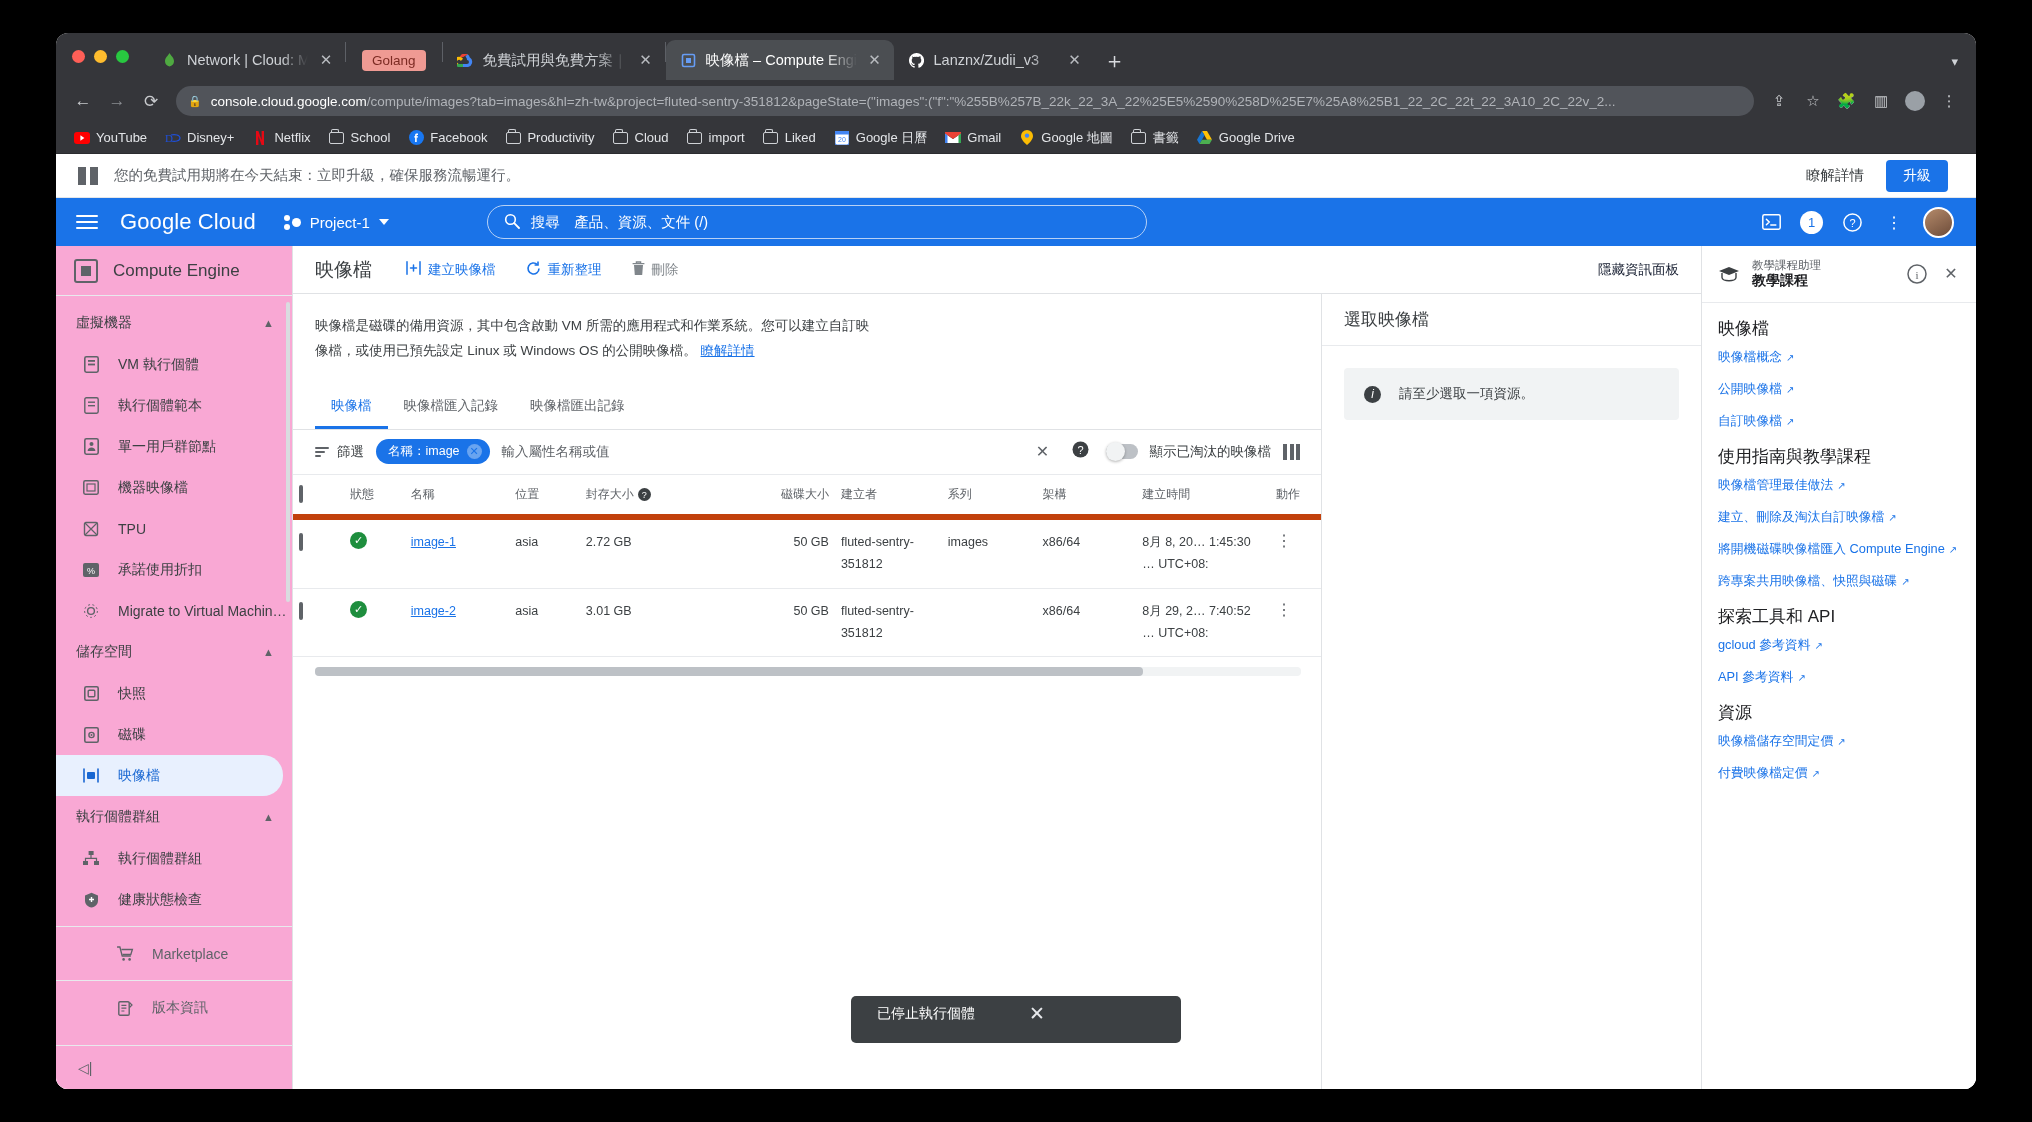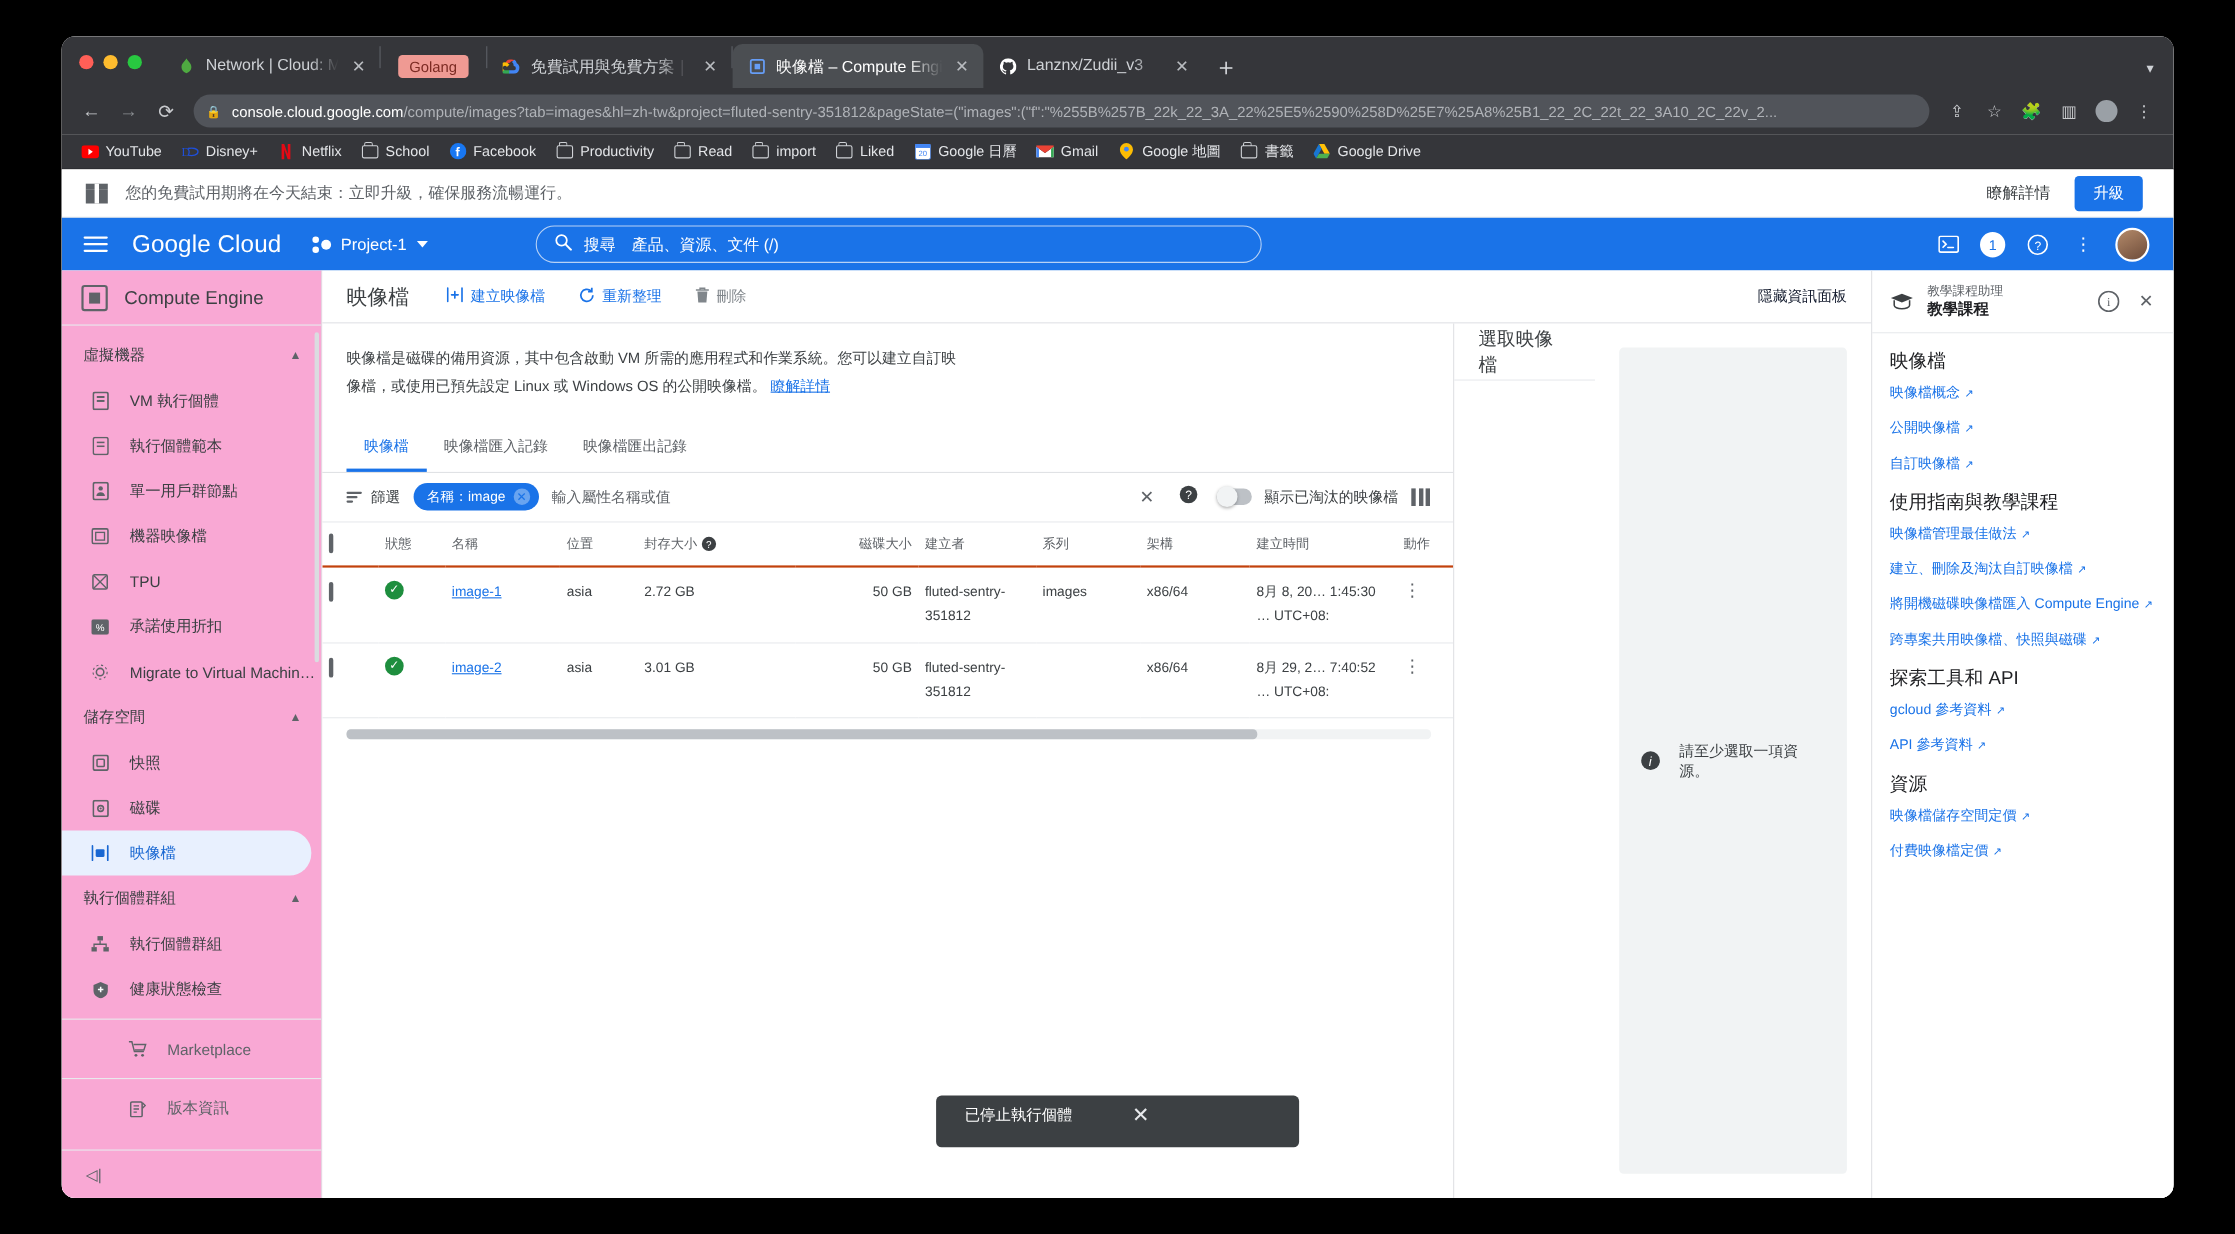--- a/index.html
+++ b/index.html
@@ -220,40 +220,40 @@
   .toggle::after { content:''; position:absolute; left:0; top:-2px; width:19px; height:19px; border-radius:50%; background:#f1f3f4; box-shadow:0 1px 3px rgba(0,0,0,.3); }
   .toglabel { font-size: 13.5px; color: #3c4043; }
   .colbtn { width: 20px; height: 16px; display:flex; gap:2.5px; }
   .colbtn i { width: 4px; background:#5f6368; display:block; }
 
   
   .tablewrap { flex: 1 1 auto; overflow: hidden; position: relative; }
   table { border-collapse: collapse; width: 100%; table-layout: fixed; }
   thead th {
     font-size: 12px; color: #5f6368; font-weight: 400; text-align: left;
-    padding: 11px 6px; border-bottom: 2px solid #c2410c; white-space: nowrap; vertical-align: middle;
+    padding: 11px 6px; border-bottom: 6px solid #c2410c; white-space: nowrap; vertical-align: middle;
   }
   tbody td {
     font-size: 12.5px; color: #3c4043; padding: 12px 6px; vertical-align: top;
     border-bottom: 1px solid #e8eaed; line-height: 1.75; word-break: break-word;
   }
   .num { text-align: right; }
   .cbox { width: 16px; height: 16px; border: 2px solid #5f6368; border-radius: 2px; }
   .okmark {
     width: 17px; height: 17px; border-radius: 50%; background: #1e8e3e; color:#fff;
     display: flex; align-items: center; justify-content: center; font-size: 11px;
   }
   .lnk { color: #1a73e8; text-decoration: underline; }
   .kebab { color: #5f6368; font-size: 16px; line-height: .6; text-align: center; letter-spacing: 0; }
   .qm { display:inline-flex; width:13px; height:13px; border-radius:50%; background:#3c4043; color:#fff; font-size:9px; align-items:center; justify-content:center; vertical-align:middle; margin-left:4px;}
   .hscroll { height: 9px; background: #f1f3f4; margin: 10px 20px 0 22px; border-radius: 4px; position: relative; }
   .hscroll i { position: absolute; left: 0; top: 0; height: 9px; width: 84%; background: #bdc1c6; border-radius: 4px; display:block;}
 
   
-  .infocol { width: 380px; flex: none; border-left: 1px solid #e0e2e5; display:flex; flex-direction:row; }
+  .infocol { width: 380px; flex: none; border-left: 1px solid #e0e2e5; display:flex; flex-direction:column; }
   .infohead { height: 52px; display: flex; align-items: center; padding: 0 22px; font-size: 17px; color: #3c4043; border-bottom:1px solid #e8eaed;}
   .infotabs { display: flex; padding: 0 22px; border-bottom: 1px solid #e0e2e5; }
   .itab { padding: 12px 14px 10px; font-size: 13.5px; color: #5f6368; }
   .itab.sel { color: #1a73e8; border-bottom: 3px solid #1a73e8; }
   .notice {
     margin: 22px; background: #f1f3f4; border-radius: 4px; padding: 17px 20px;
     display: flex; align-items: center; gap: 18px; font-size: 13.5px; color: #3c4043;
   }
   .info-dot { width: 17px; height: 17px; border-radius: 50%; background: #3c4043; color: #fff; font-size: 12px; display:flex; align-items:center; justify-content:center; font-style:italic; flex:none;}
 
@@ -412,21 +412,21 @@
     <div class="bm">
       <span class="ico">
           <span class="folder"></span>
         </span>
       <span>Productivity</span>
     </div>
     <div class="bm">
       <span class="ico">
           <span class="folder"></span>
         </span>
-      <span>Read</span>
+      <span>Cloud</span>
     </div>
     <div class="bm">
       <span class="ico">
           <span class="folder"></span>
         </span>
       <span>import</span>
     </div>
     <div class="bm">
       <span class="ico">
           <span class="folder"></span>

